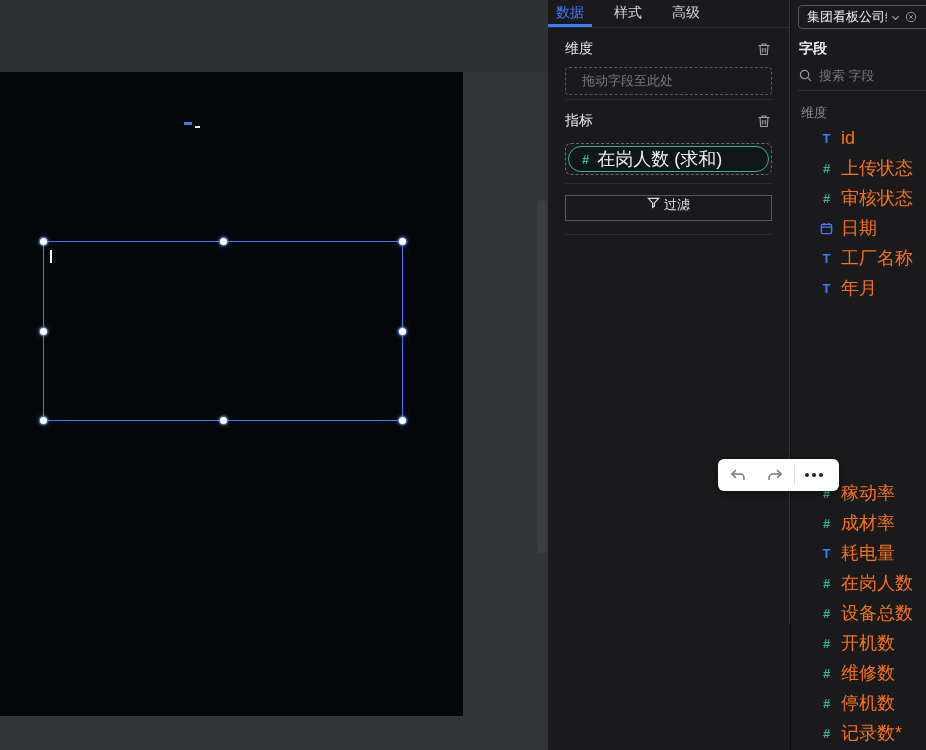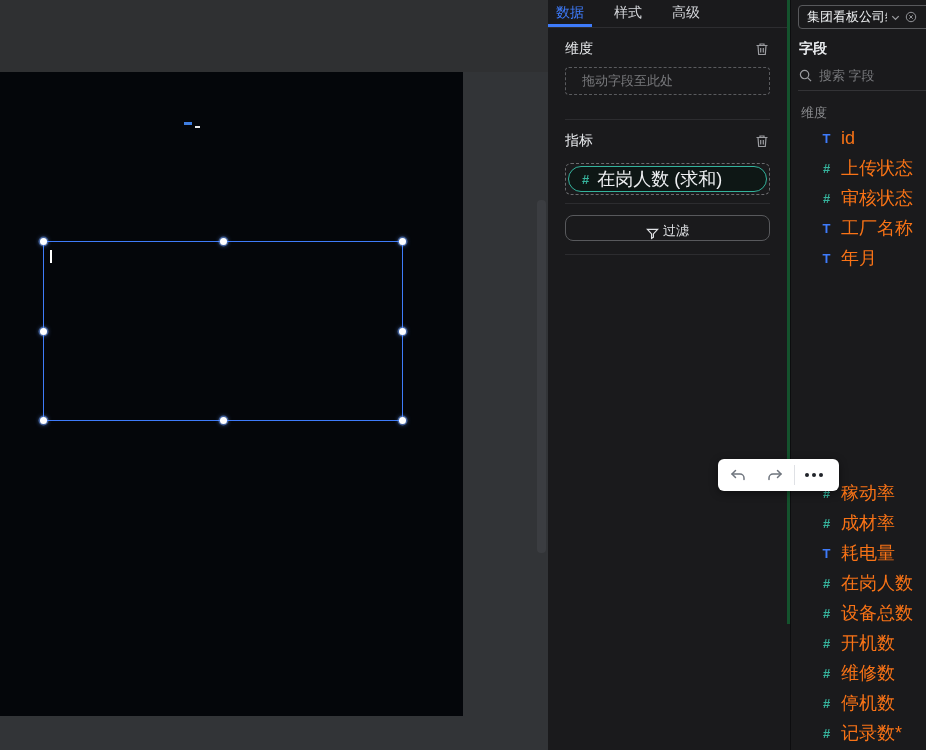--- a/index.html
+++ b/index.html
@@ -23,40 +23,40 @@
     border:1.5px solid #3e7bfa; }
   .handle { position:absolute; width:7px; height:7px; border-radius:50%; background:#fff;
     box-shadow:0 0 0 1.5px rgba(110,160,255,.45), 0 0 5px rgba(110,160,255,.9); }
   .h-tl{left:-4px;top:-4px} .h-tm{left:176px;top:-4px} .h-tr{right:-4px;top:-4px}
   .h-ml{left:-4px;top:86px} .h-mr{right:-4px;top:86px}
   .h-bl{left:-4px;bottom:-4px} .h-bm{left:176px;bottom:-4px} .h-br{right:-4px;bottom:-4px}
   .text-cursor { position:absolute; left:6px; top:8px; width:1.5px; height:13px; background:#ffffff; }
 
   
   .data-panel { position:absolute; left:548px; top:0; width:242px; height:624px;
-    background:#1a1a1c; border-right:3px solid #14532d; overflow:hidden; }
+    background:#1a1a1c; border-right:1px solid #14532d; overflow:hidden; }
   .tab-bar { display:flex; height:28px; border-bottom:1px solid #2d2d30; padding-left:0; }
   .tab { padding:0 8px; margin-right:14px; font-size:14px; color:#d3d5d9; line-height:25px;
     cursor:pointer; border-bottom:3px solid transparent; }
   .tab.active { color:#3e7bfa; border-bottom-color:#3e7bfa; }
 
   .panel-body { padding:0 17px; }
   .sec { border-bottom:1px solid #2c2c2f; }
   .sec-head { display:flex; align-items:center; justify-content:space-between; margin-top:11px; height:20px; }
   .sec-label { font-size:14px; color:#eaecef; font-weight:500; }
   .trash-btn { width:16px; height:16px; display:flex; align-items:center; justify-content:center; cursor:pointer; }
-  .dropzone { margin-top:8px; margin-bottom:24px; height:28px; border:1px dashed #5a5b5e;
+  .dropzone { margin-top:8px; margin-bottom:4px; height:28px; border:1px dashed #5a5b5e;
     border-radius:4px; color:#77787b; font-size:13px; line-height:26px; padding-left:16px; }
   .pill-zone { margin-top:12px; margin-bottom:8px; border:1px dashed #6a6b6e; border-radius:6px; padding:2px; }
   .metric-pill { height:26px; border:1px solid #34b39c; border-radius:13px; background:#0e1715;
     display:flex; align-items:center; padding-left:13px; }
   .metric-pill .hash { color:#36b39c; font-size:13px; font-weight:700; margin-right:8px; }
   .metric-pill .mlabel { color:#eef0f2; font-size:18px; }
   .filter-btn { margin-top:11px; margin-bottom:13px; height:26px; border:1px solid #58595c;
-    border-radius:8px; display:flex; align-items:flex-end; justify-content:center; gap:4px;
+    border-radius:0; display:flex; align-items:flex-start; justify-content:center; gap:4px;
     color:#e0e2e5; font-size:13px; cursor:pointer; }
 
   .footer-div1 { position:absolute; left:0; top:693px; width:242px; border-top:1px solid #2c2c2f; }
   .refresh-row { position:absolute; left:8px; top:708px; display:flex; align-items:center; }
   .checkbox { width:14px; height:14px; background:#ffffff; border-radius:2px; }
   .refresh-label { margin-left:4px; font-size:16px; color:#eaecef; }
   .footer-div2 { position:absolute; left:0; top:740px; width:242px; border-top:1px solid #2c2c2f; }
   .partial-btn { position:absolute; left:175px; top:746px; width:60px; height:20px;
     border:1px solid #58595c; border-radius:10px; }
 
@@ -209,20 +209,29 @@
       </div>
       <div class="field-row">
         <span class="ficon number">#</span>
         <span class="flabel">上传状态</span>
       </div>
       <div class="field-row">
         <span class="ficon number">#</span>
         <span class="flabel">审核状态</span>
       </div>
       <div class="field-row">
+        <span class="ficon date">
+          <svg width="13" height="13" viewBox="0 0 14 14" fill="none" stroke="#3e7bfa" stroke-width="1.5">
+            <rect x="1.5" y="2.5" width="11" height="10" rx="1.5"></rect>
+            <path d="M1.5 5.5h11M4.5 1v2.5M9.5 1v2.5"></path>
+          </svg>
+        </span>
+        <span class="flabel">日期</span>
+      </div>
+      <div class="field-row">
         <span class="ficon text">T</span>
         <span class="flabel">工厂名称</span>
       </div>
       <div class="field-row">
         <span class="ficon text">T</span>
         <span class="flabel">年月</span>
       </div>
     </div>
   <div class="field-list" id="measure-list">
       <div class="field-row">

